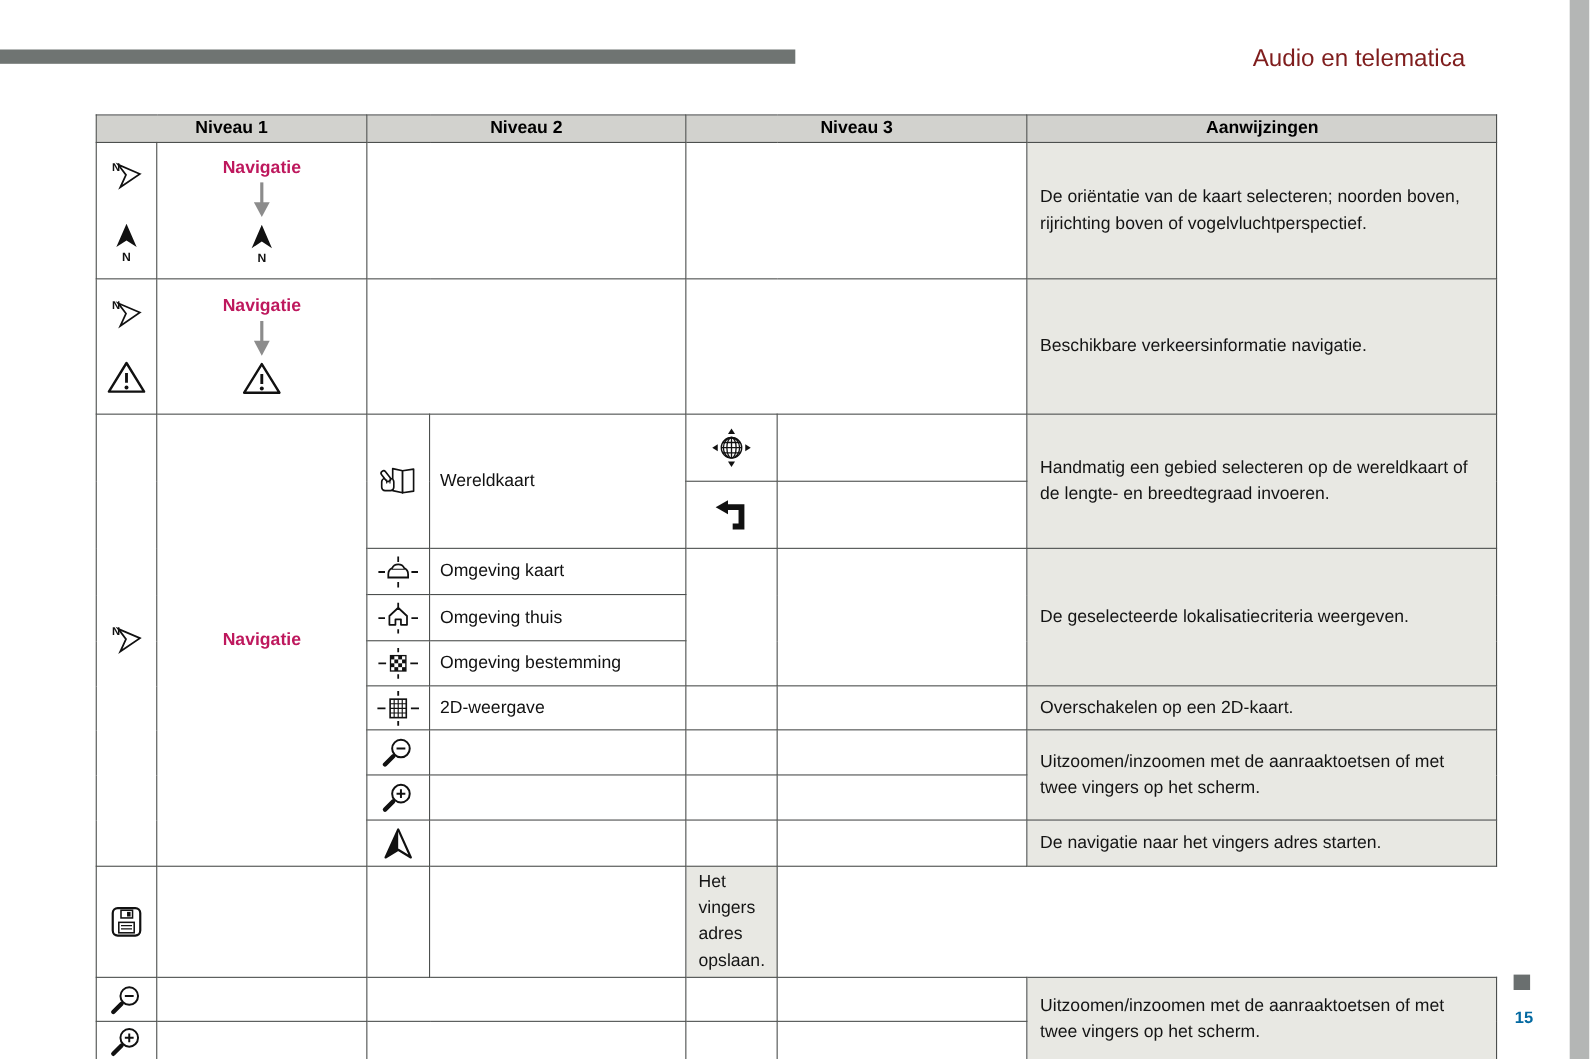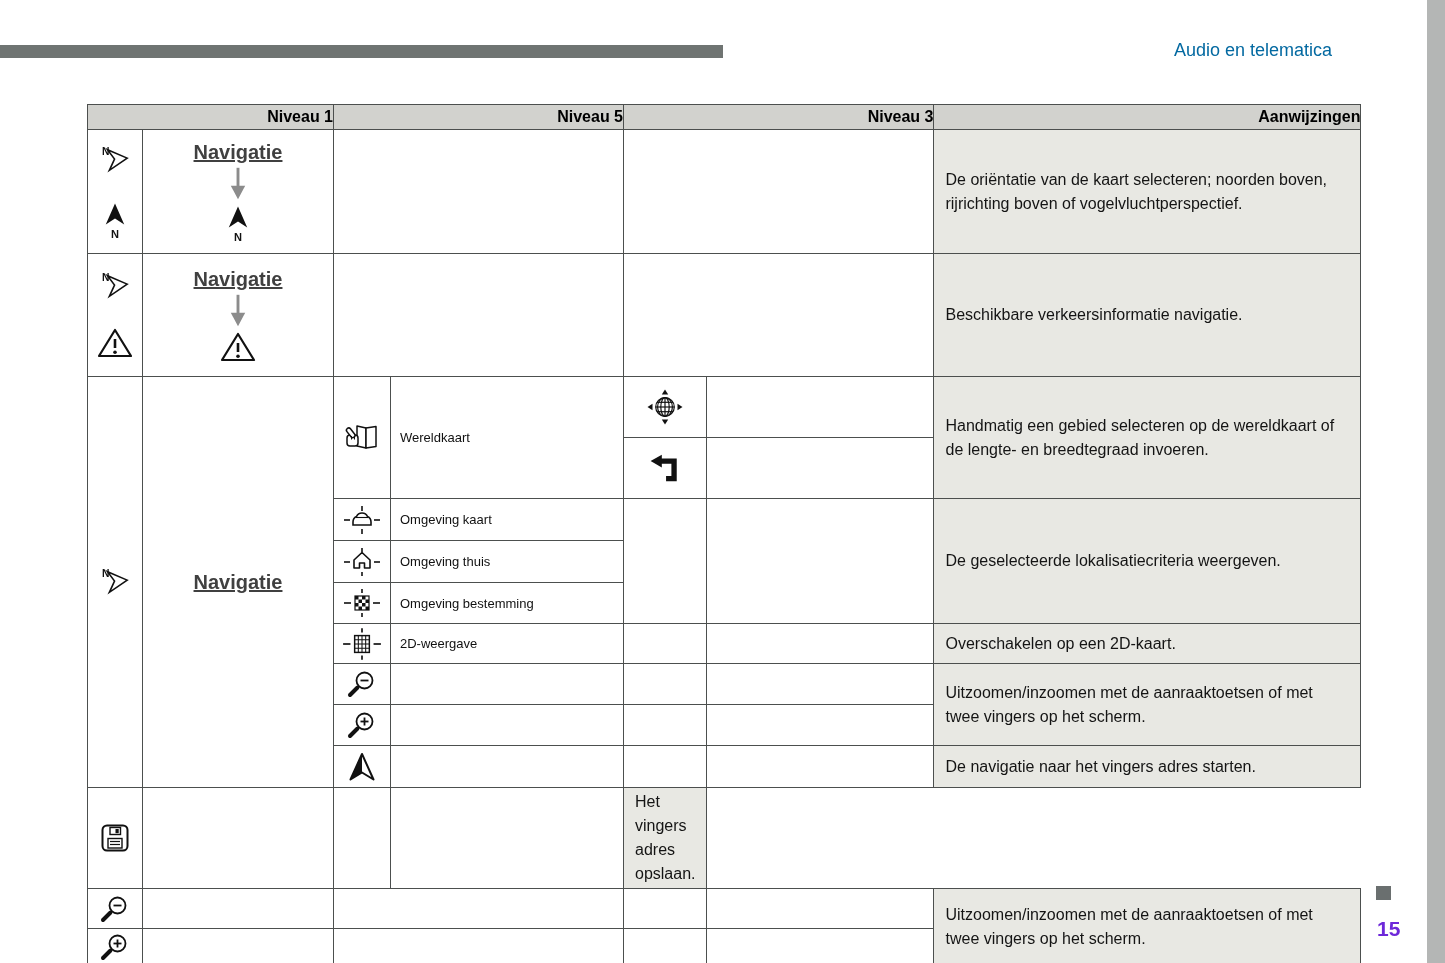--- a/index.html
+++ b/index.html
@@ -2,31 +2,31 @@
 <html><head>
 <meta charset="utf-8">
 <style>
   html,body{margin:0;padding:0;}
   body{
     width:1445px;height:963px;position:relative;background:#ffffff;
     font-family:"Liberation Sans", sans-serif;color:#141414;overflow:hidden;
   }
   .topbar{position:absolute;left:0;top:45px;width:723px;height:13px;background:#6f7472;}
   .edgeband{position:absolute;right:0;top:0;width:18px;height:963px;background:#b4b6b5;}
-  .section-title{position:absolute;top:40px;right:113px;font-size:18px;color:#0369a1;white-space:nowrap;}
+  .section-title{position:absolute;top:40px;right:113px;font-size:22px;color:#7f1d1d;white-space:nowrap;}
   .graysquare{position:absolute;left:1376px;top:886px;width:15px;height:14px;background:#6a6f6f;}
-  .pagenum{position:absolute;left:1377px;top:917px;font-size:21px;font-weight:bold;color:#6d28d9;}
+  .pagenum{position:absolute;left:1377px;top:917px;font-size:15px;font-weight:bold;color:#0369a1;}
 
   table.manual{position:absolute;left:87px;top:104px;border-collapse:collapse;table-layout:fixed;}
   .manual th,.manual td{border:1px solid #4c4f4e;padding:0;vertical-align:middle;}
-  .manual th{background:#d2d2ce;font-size:16px;font-weight:bold;color:#000;text-align:right;}
+  .manual th{background:#d2d2ce;font-size:16px;font-weight:bold;color:#000;text-align:center;}
   .manual td{background:#fff;text-align:center;}
-  td.lbl{text-align:left;padding-left:9px;font-size:13px;color:#111;}
+  td.lbl{text-align:left;padding-left:9px;font-size:16px;color:#111;}
   td.note{background:#e8e8e3;text-align:left;padding:2px 11px;font-size:16px;line-height:24px;color:#141414;}
-  .bold{font-weight:bold;font-size:20px;color:#404040;text-decoration:underline;}
+  .bold{font-weight:bold;font-size:16px;color:#be185d;}
   .stack{display:flex;flex-direction:column;align-items:center;justify-content:center;gap:26px;}
   .navflow{display:flex;flex-direction:column;align-items:center;justify-content:center;gap:3px;}
   svg.ic{display:block;}
 </style>
 </head>
 <body>
 
 <svg width="0" height="0" style="position:absolute">
   <defs>
     <symbol id="i-navmode" viewBox="0 0 32 32">
@@ -163,21 +163,21 @@
       <col style="width:57px">
       <col style="width:233px">
     <col style="width:55px">
       <col style="width:227px">
       <col style="width:427px">
   </colgroup>
 
   <tbody>
       <tr style="height:25px">
     <th colspan="2">Niveau 1</th>
-    <th colspan="2">Niveau 5</th>
+    <th colspan="2">Niveau 2</th>
     <th colspan="2">Niveau 3</th>
     <th>Aanwijzingen</th>
   </tr>
 
   <tr style="height:124px">
     <td>
       <div class="stack">
         <svg class="ic" width="30" height="30">
               <use href="#i-navmode"></use>
             </svg>

